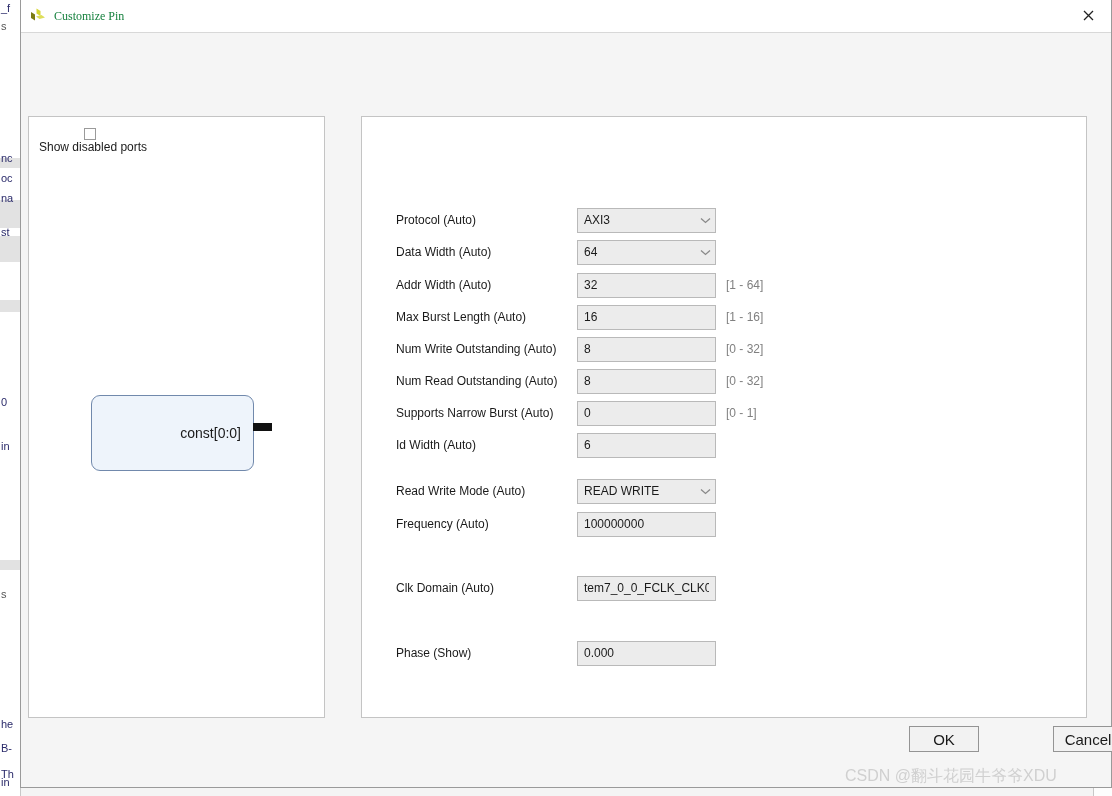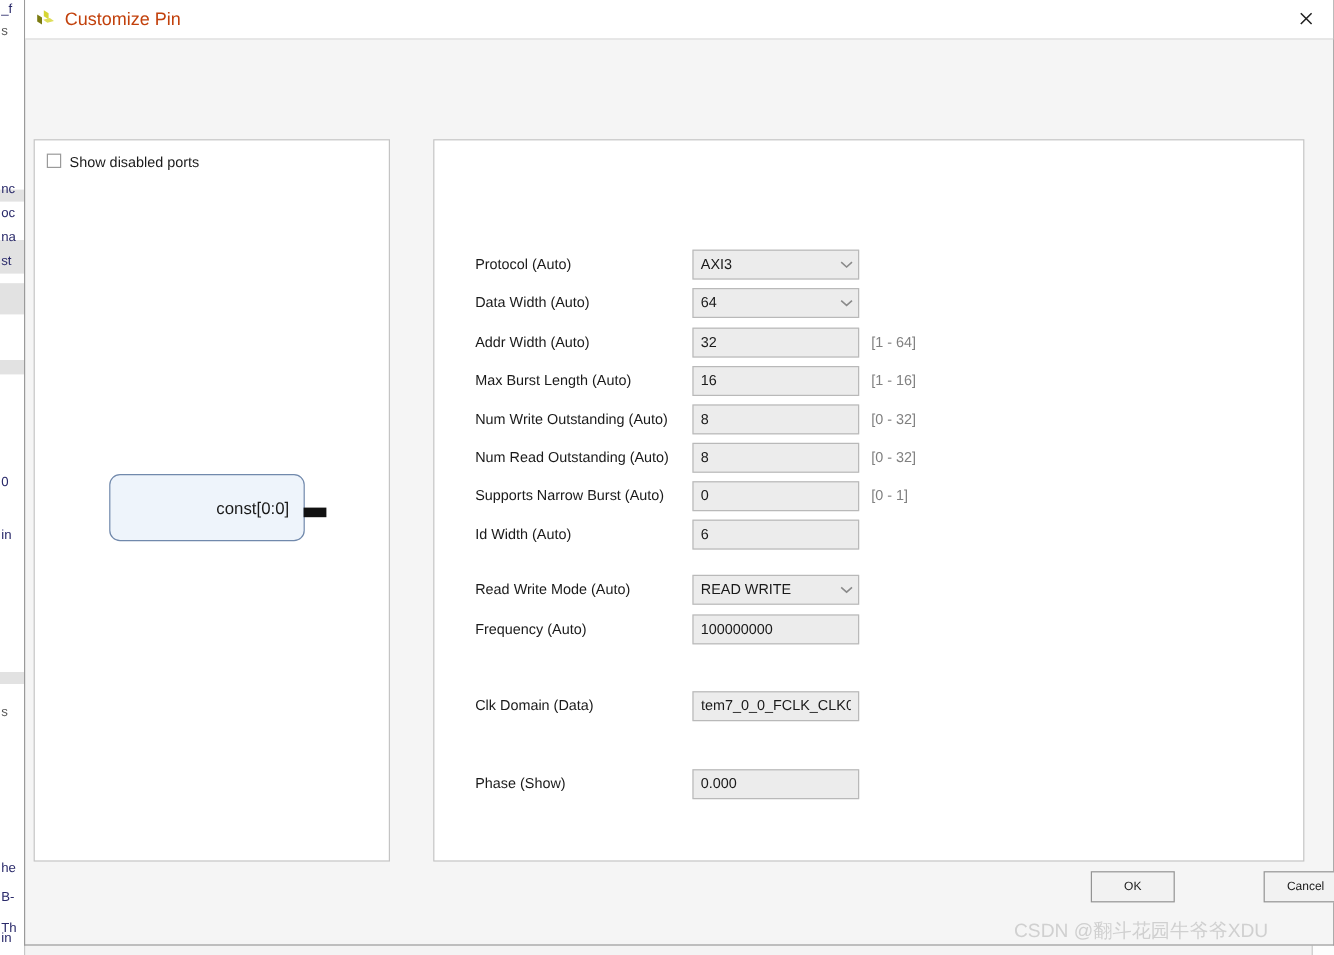--- a/index.html
+++ b/index.html
@@ -97,23 +97,23 @@
     align-items: center;
   }
   #title-icon {
     width: 18px; height: 18px;
     margin-left: 7px;
     margin-right: 8px;
     position: relative;
     flex: none;
   }
   #title-text {
-    font-size: 15px;
-    color: #c2410c;
-    font-family: Liberation Sans, sans-serif;
+    font-size: 12px;
+    color: #15803d;
+    font-family: Liberation Serif, serif;
   }
   #close-button {
     position: absolute;
     right: 0; top: 0;
     width: 46px; height: 31px;
     display: flex;
     align-items: center;
     justify-content: center;
     cursor: pointer;
   }
@@ -147,22 +147,23 @@
     width: 297px;
     height: 602px;
     background: #ffffff;
     border: 1px solid #c4c4c4;
     box-sizing: border-box;
   }
   #show-disabled-row {
     position: absolute;
     left: 10px; top: 11px;
     display: flex;
-    align-items: flex-start;
+    align-items: center;
     cursor: pointer;
+    flex-direction: column;
   }
   .checkbox {
     width: 12px; height: 12px;
     border: 1px solid #9a9a9a;
     background: #fff;
     box-sizing: border-box;
     margin-right: 7px;
     flex: none;
   }
   #show-disabled-label {
@@ -173,21 +174,21 @@
     position: absolute;
     left: 62px;
     top: 278px;
     width: 180px;
     height: 70px;
   }
   #symbol-box {
     position: absolute;
     left: 0; top: 0;
     width: 163px;
-    height: 56px;
+    height: 76px;
     box-sizing: border-box;
     background: #eef4fb;
     border: 1px solid #7189ac;
     border-radius: 9px;
   }
   #symbol-label {
     position: absolute;
     right: 12px;
     top: 50%;
     transform: translateY(-50%);
@@ -365,21 +366,21 @@
 
   
   .dlg-button {
     position: absolute;
     width: 70px;
     height: 26px;
     box-sizing: border-box;
     background: #f2f2f2;
     border: 1px solid #949494;
     font-family: "Liberation Sans", sans-serif;
-    font-size: 10px;
+    font-size: 15px;
     color: #1a1a1a;
     display: flex;
     align-items: center;
     justify-content: center;
     cursor: pointer;
   }
   #ok-button { left: 888px; top: 726px; }
   #cancel-button { left: 1032px; top: 726px; }
 
   
@@ -403,21 +404,21 @@
     <div class="bg-shade" style="top:158px;height:10px;"></div>
     <div class="bg-shade" style="top:200px;height:28px;"></div>
     <div class="bg-shade" style="top:236px;height:26px;"></div>
     <div class="bg-shade" style="top:300px;height:12px;"></div>
     <div class="bg-shade" style="top:560px;height:10px;"></div>
     <div class="bg-frag" style="top:2px;">_f</div>
     <div class="bg-frag dim" style="top:20px;">s</div>
     <div class="bg-frag" style="top:152px;">nc</div>
     <div class="bg-frag" style="top:172px;">oc</div>
     <div class="bg-frag" style="top:192px;">na</div>
-    <div class="bg-frag" style="top:212px;">st</div>
+    <div class="bg-frag" style="top:226px;">st</div>
     <div class="bg-frag" style="top:396px;">0</div>
     <div class="bg-frag" style="top:440px;">in</div>
     <div class="bg-frag dim" style="top:588px;">s</div>
     <div class="bg-frag" style="top:718px;">he</div>
     <div class="bg-frag" style="top:742px;">B-</div>
     <div class="bg-frag" style="top:768px;">Th</div>
     <div class="bg-frag" style="top:776px;">in</div>
   </div>
 
   <div class="bg-strip-right">
@@ -551,21 +552,21 @@
           </span>
         </div>
       </div>
 
       <div class="field-row" style="top:359px;">
         <span class="field-label">Frequency (Auto)</span>
         <input class="field-control" type="text" value="100000000" style="">
       </div>
 
       <div class="field-row" style="top:423px;">
-        <span class="field-label">Clk Domain (Data)</span>
+        <span class="field-label">Clk Domain (Auto)</span>
         <input class="field-control" type="text" value="tem7_0_0_FCLK_CLK0" style="">
       </div>
 
       <div class="field-row" style="top:488px;">
         <span class="field-label">Phase (Show)</span>
         <input class="field-control" type="text" value="0.000" style="">
       </div>
 
     </div>
   </div>

